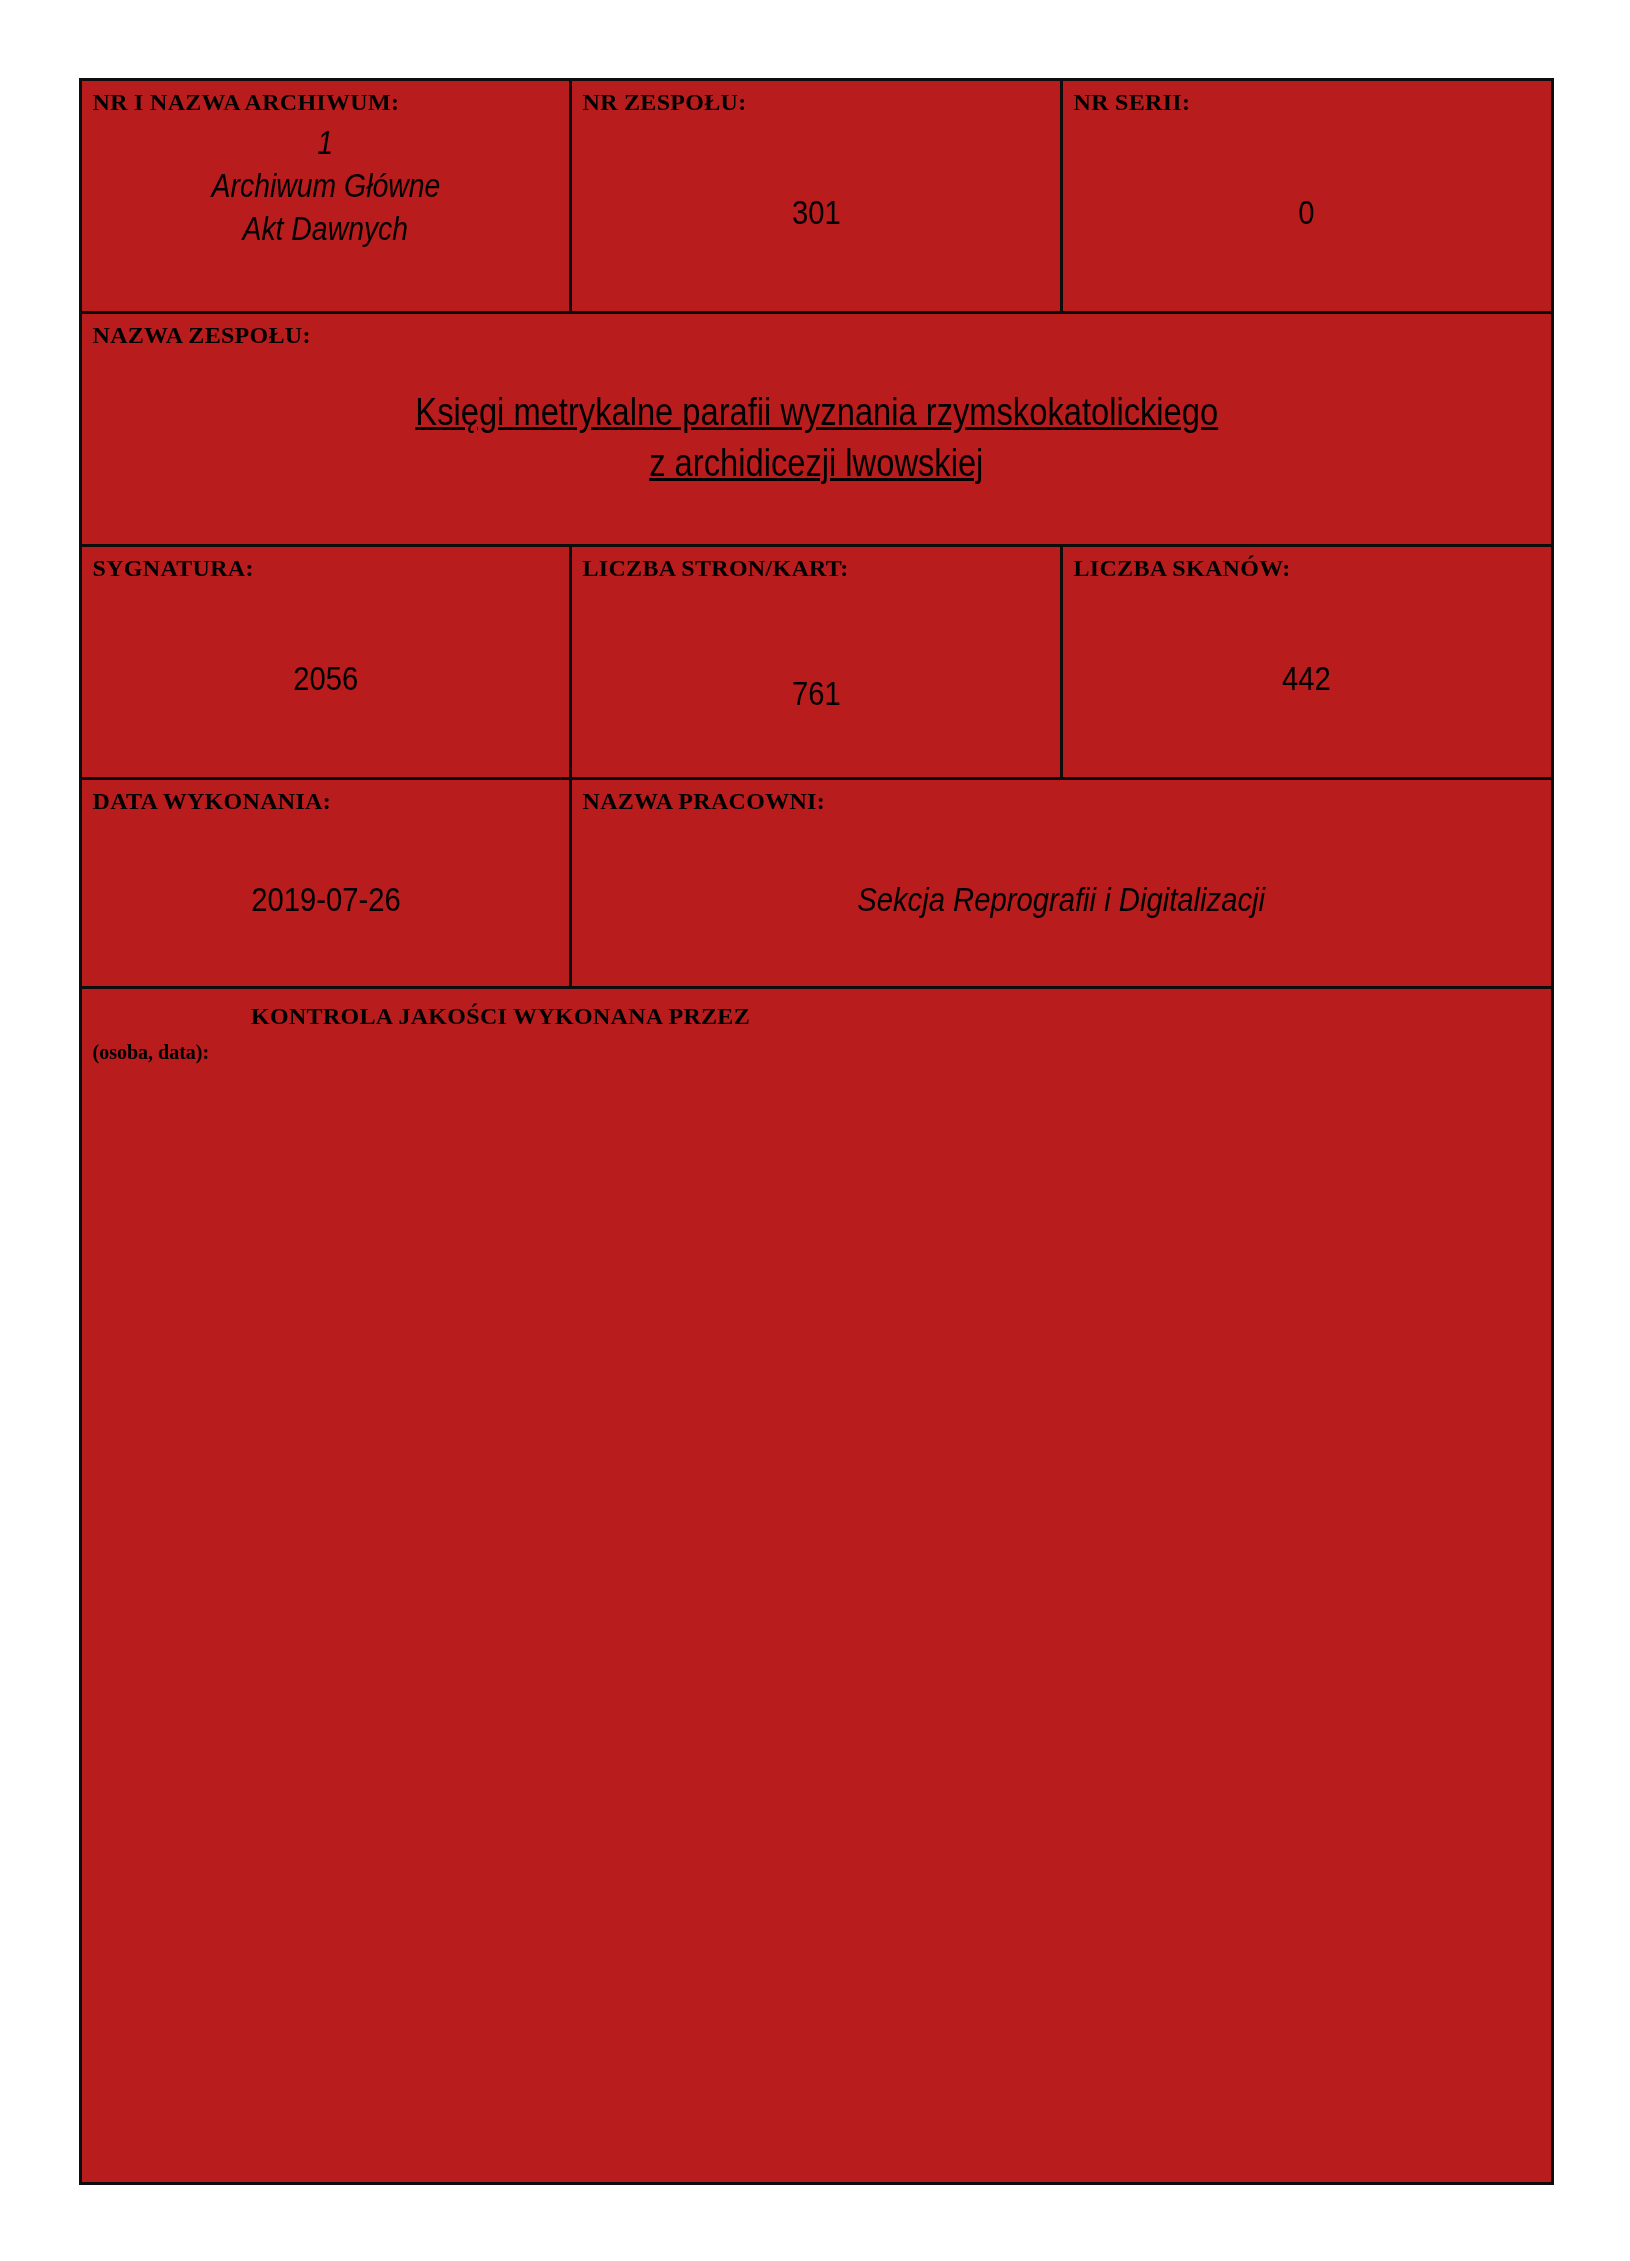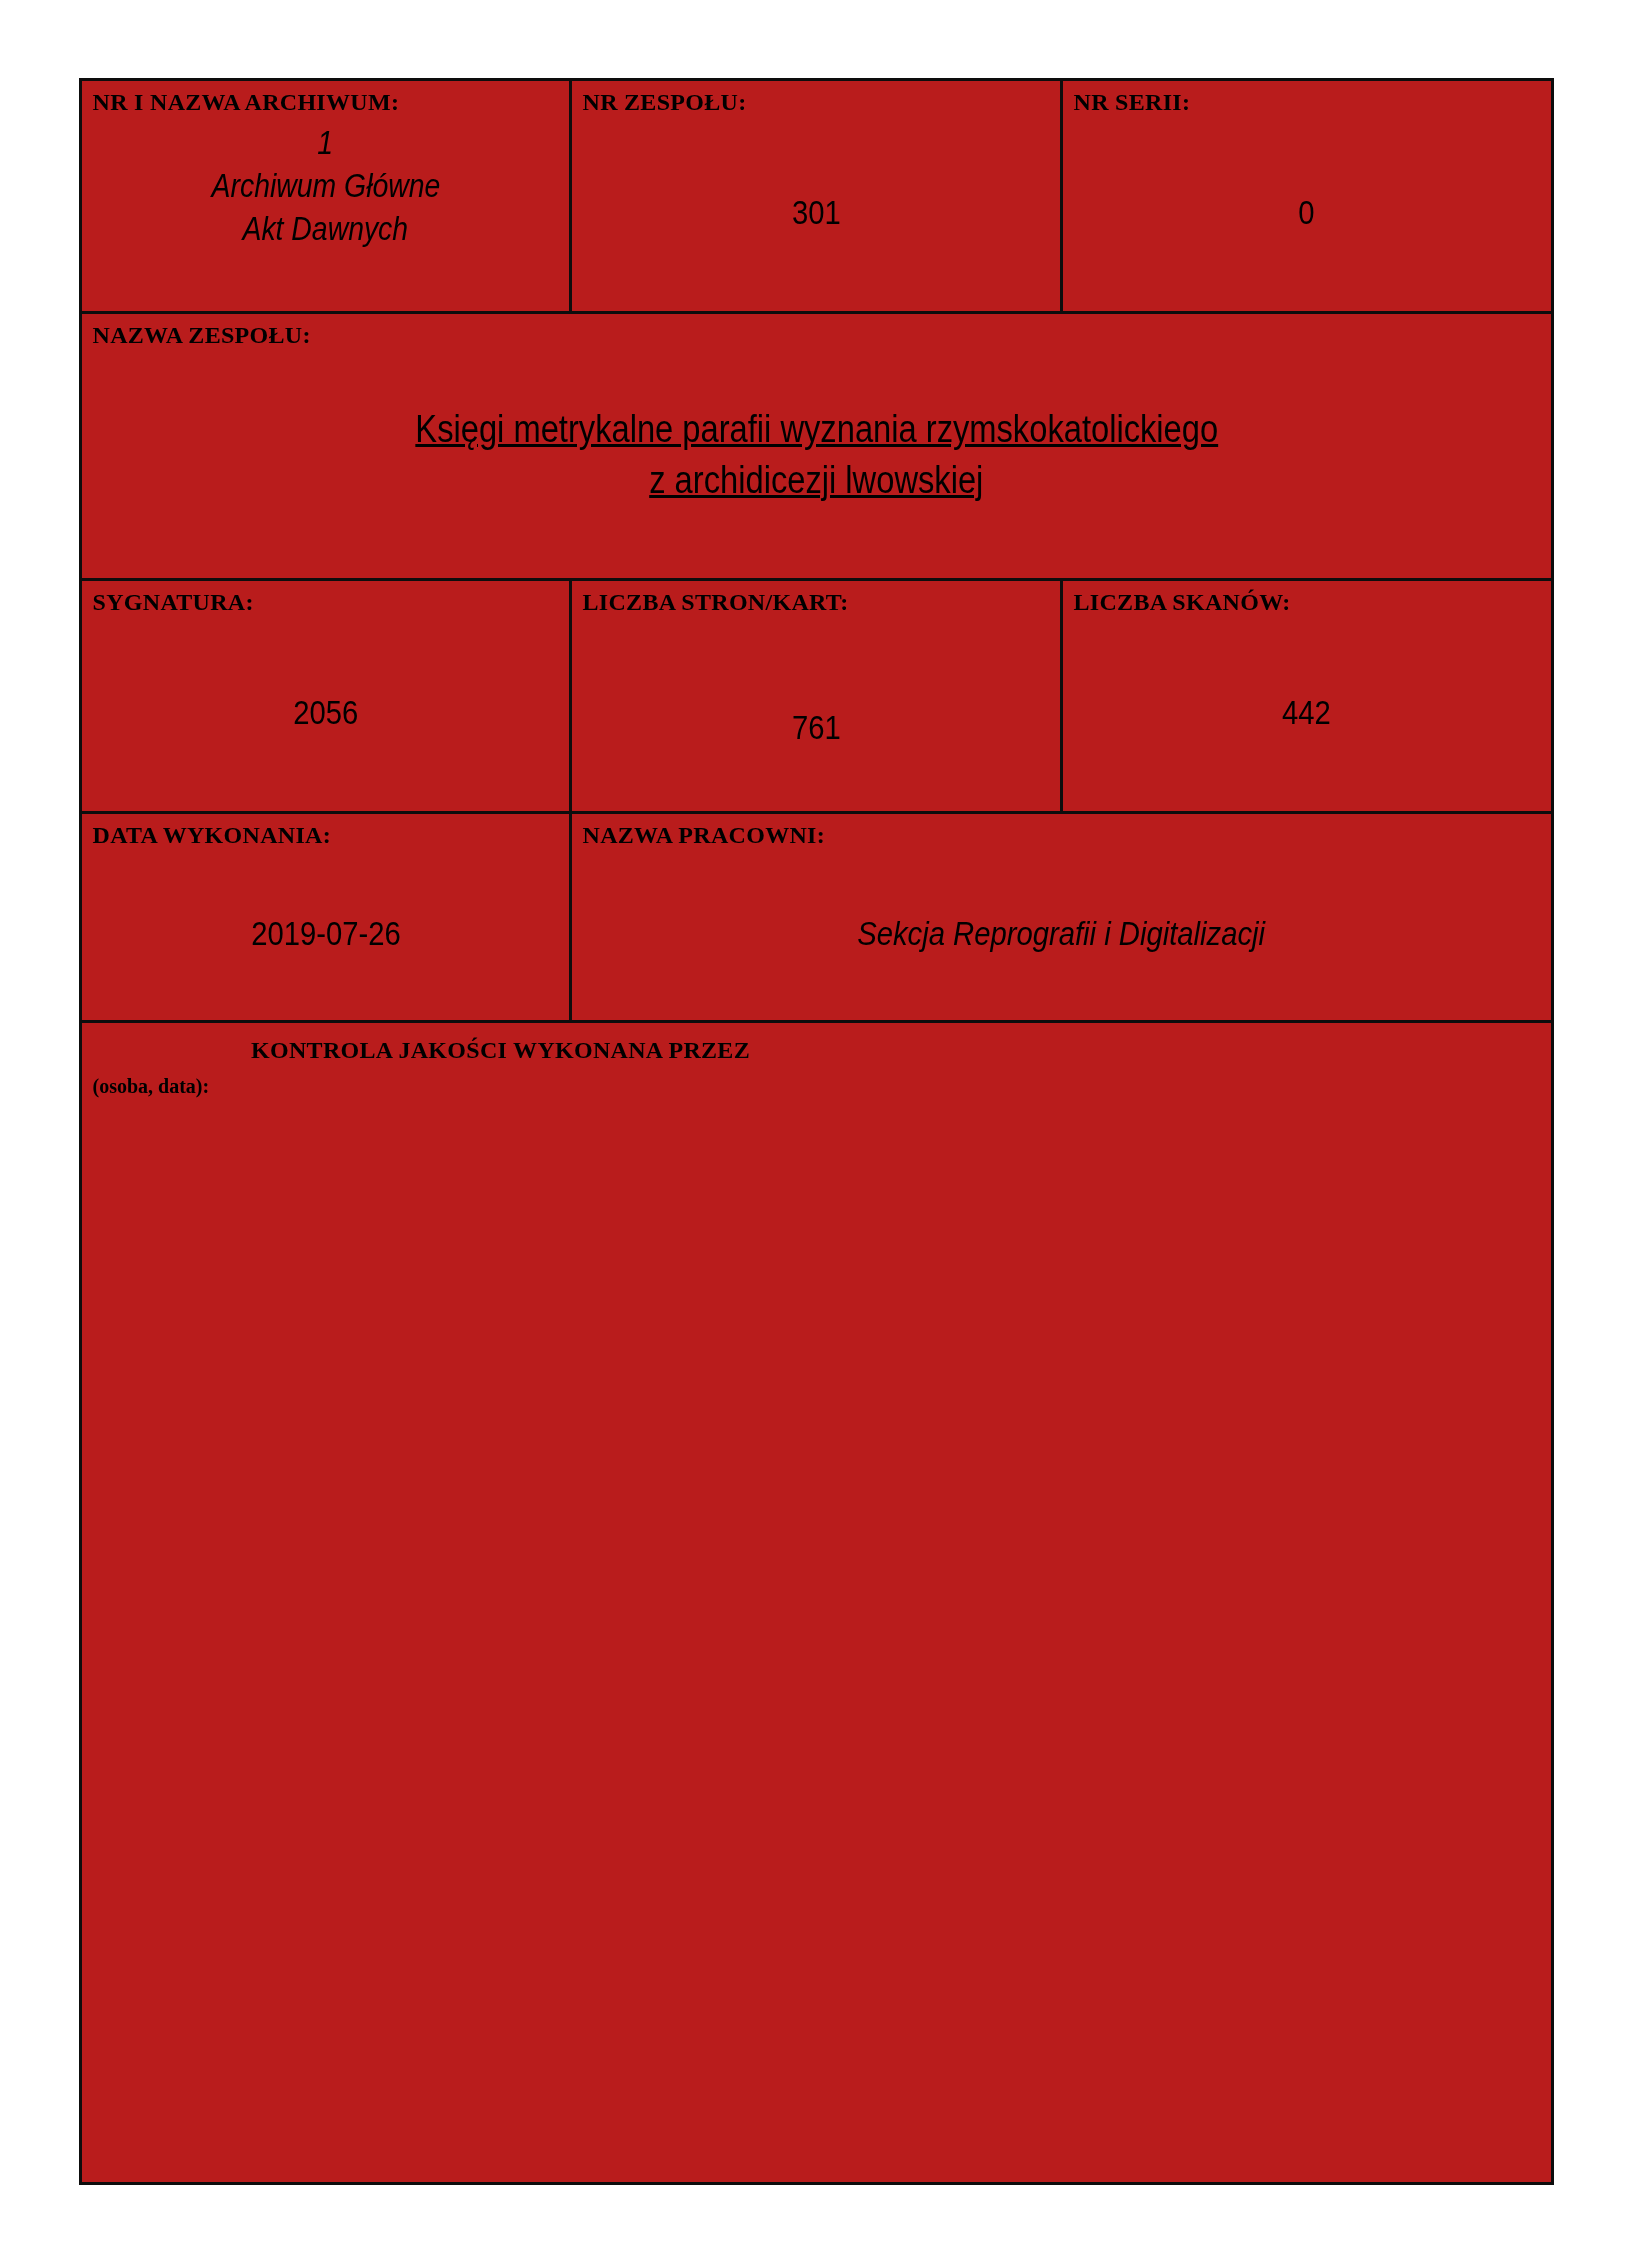--- a/index.html
+++ b/index.html
@@ -109,21 +109,21 @@
     flex: 1;
     display: flex;
     align-items: center;
     justify-content: center;
     width: 100%;
     padding-right: 10.5px;
     box-sizing: border-box;
   }
 
   
-  #row-fonds-name { height: 267px; }
+  #row-fonds-name { height: 233px; }
   #cell-fonds-name { width: 100%; }
   .fonds-lines {
     flex: 1;
     display: flex;
     flex-direction: column;
     justify-content: center;
     align-items: center;
     width: 100%;
     padding-right: 10.5px;
     padding-bottom: 17px;

